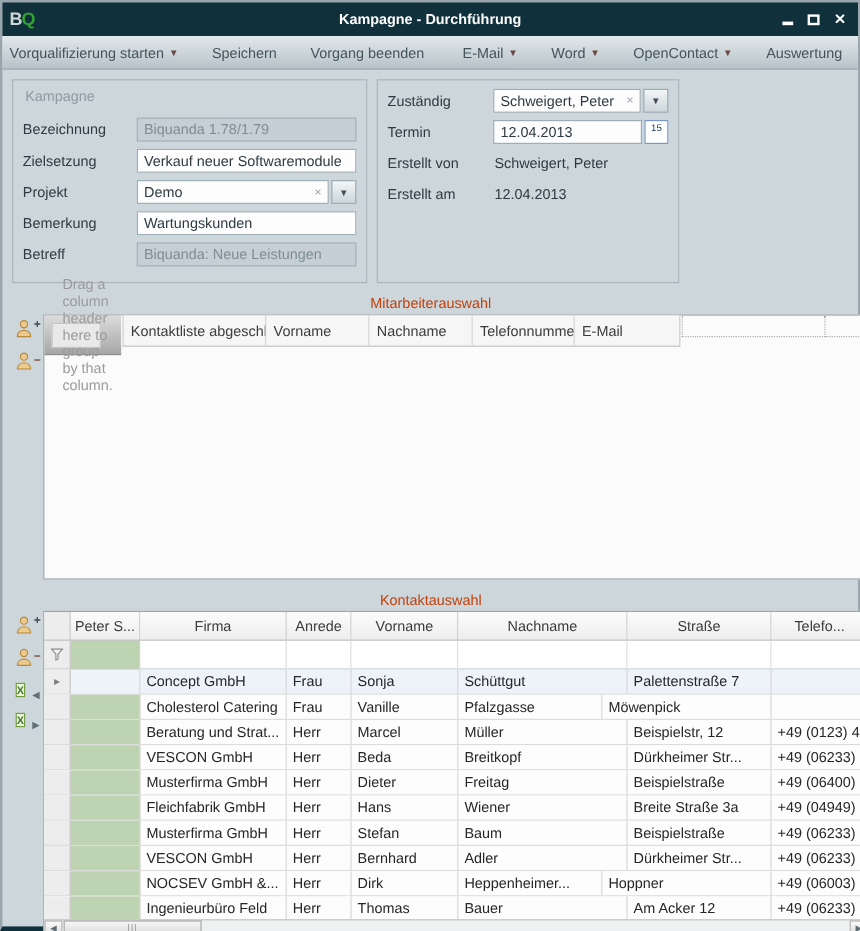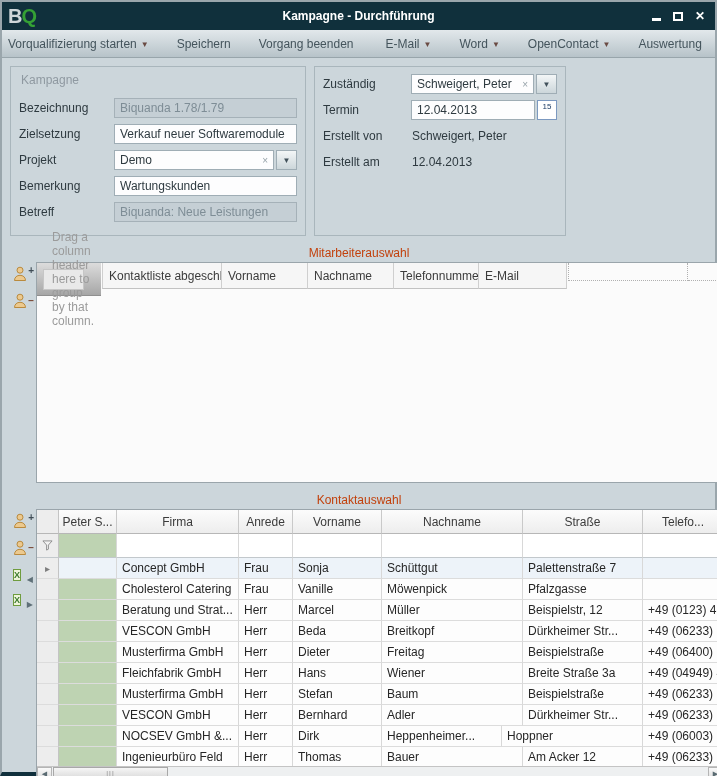--- a/index.html
+++ b/index.html
@@ -4,21 +4,21 @@
 <style>
   * { box-sizing: border-box; margin: 0; padding: 0; }
   html,body { width:717px; height:776px; overflow:hidden; }
   body { font-family:"Liberation Sans", sans-serif; font-size:12px; color:#2e3a40; }
 
   .window { width:717px; height:776px; border:2px solid #9aa6ac; border-bottom:4px solid var(--titlebar-bg,#10303c);
             background:var(--panel-bg,#ccd6db); display:flex; flex-direction:column; }
 
   
   .titlebar { height:28px; background:var(--titlebar-bg,#10303c); display:flex; align-items:center; position:relative; flex:0 0 28px; }
-  .logo { margin-left:6px; font-weight:bold; font-size:20px; letter-spacing:-1px; }
+  .logo { margin-left:6px; font-weight:bold; font-size:15px; letter-spacing:-1px; }
   .logo .lb { color:#cfd6d9; }
   .logo .lq { color:var(--logo-green,#35a135); }
   .title { position:absolute; left:0; right:0; text-align:center; color:#fff; font-weight:bold; font-size:12px; }
   .winbtns { margin-left:auto; display:flex; align-items:center; gap:8px; margin-right:8px; z-index:2; }
   .wb { color:#fff; width:14px; height:14px; display:flex; align-items:center; justify-content:center; cursor:default; }
   .minbar { width:9px; height:3px; background:#fff; margin-top:6px; }
   .maxbox { width:10px; height:9px; border:2px solid #fff; }
   .cls { font-size:12px; font-weight:bold; }
 
   
@@ -335,22 +335,22 @@
               <div class="kc nachname">Schüttgut</div>
               <div class="kc strasse">Palettenstraße 7</div>
               <div class="kc telefon"></div>
             </div>
             <div class="krow">
               <div class="kc ind"></div>
               <div class="kc peter green"></div>
               <div class="kc firma">Cholesterol Catering</div>
               <div class="kc anrede">Frau</div>
               <div class="kc vorname">Vanille</div>
+              <div class="kc strasse">Pfalzgasse</div>
               <div class="kc nachname">Möwenpick</div>
-              <div class="kc strasse">Pfalzgasse</div>
               <div class="kc telefon"></div>
             </div>
             <div class="krow">
               <div class="kc ind"></div>
               <div class="kc peter green"></div>
               <div class="kc firma">Beratung und Strat...</div>
               <div class="kc anrede">Herr</div>
               <div class="kc vorname">Marcel</div>
               <div class="kc nachname">Müller</div>
               <div class="kc strasse">Beispielstr, 12</div>

